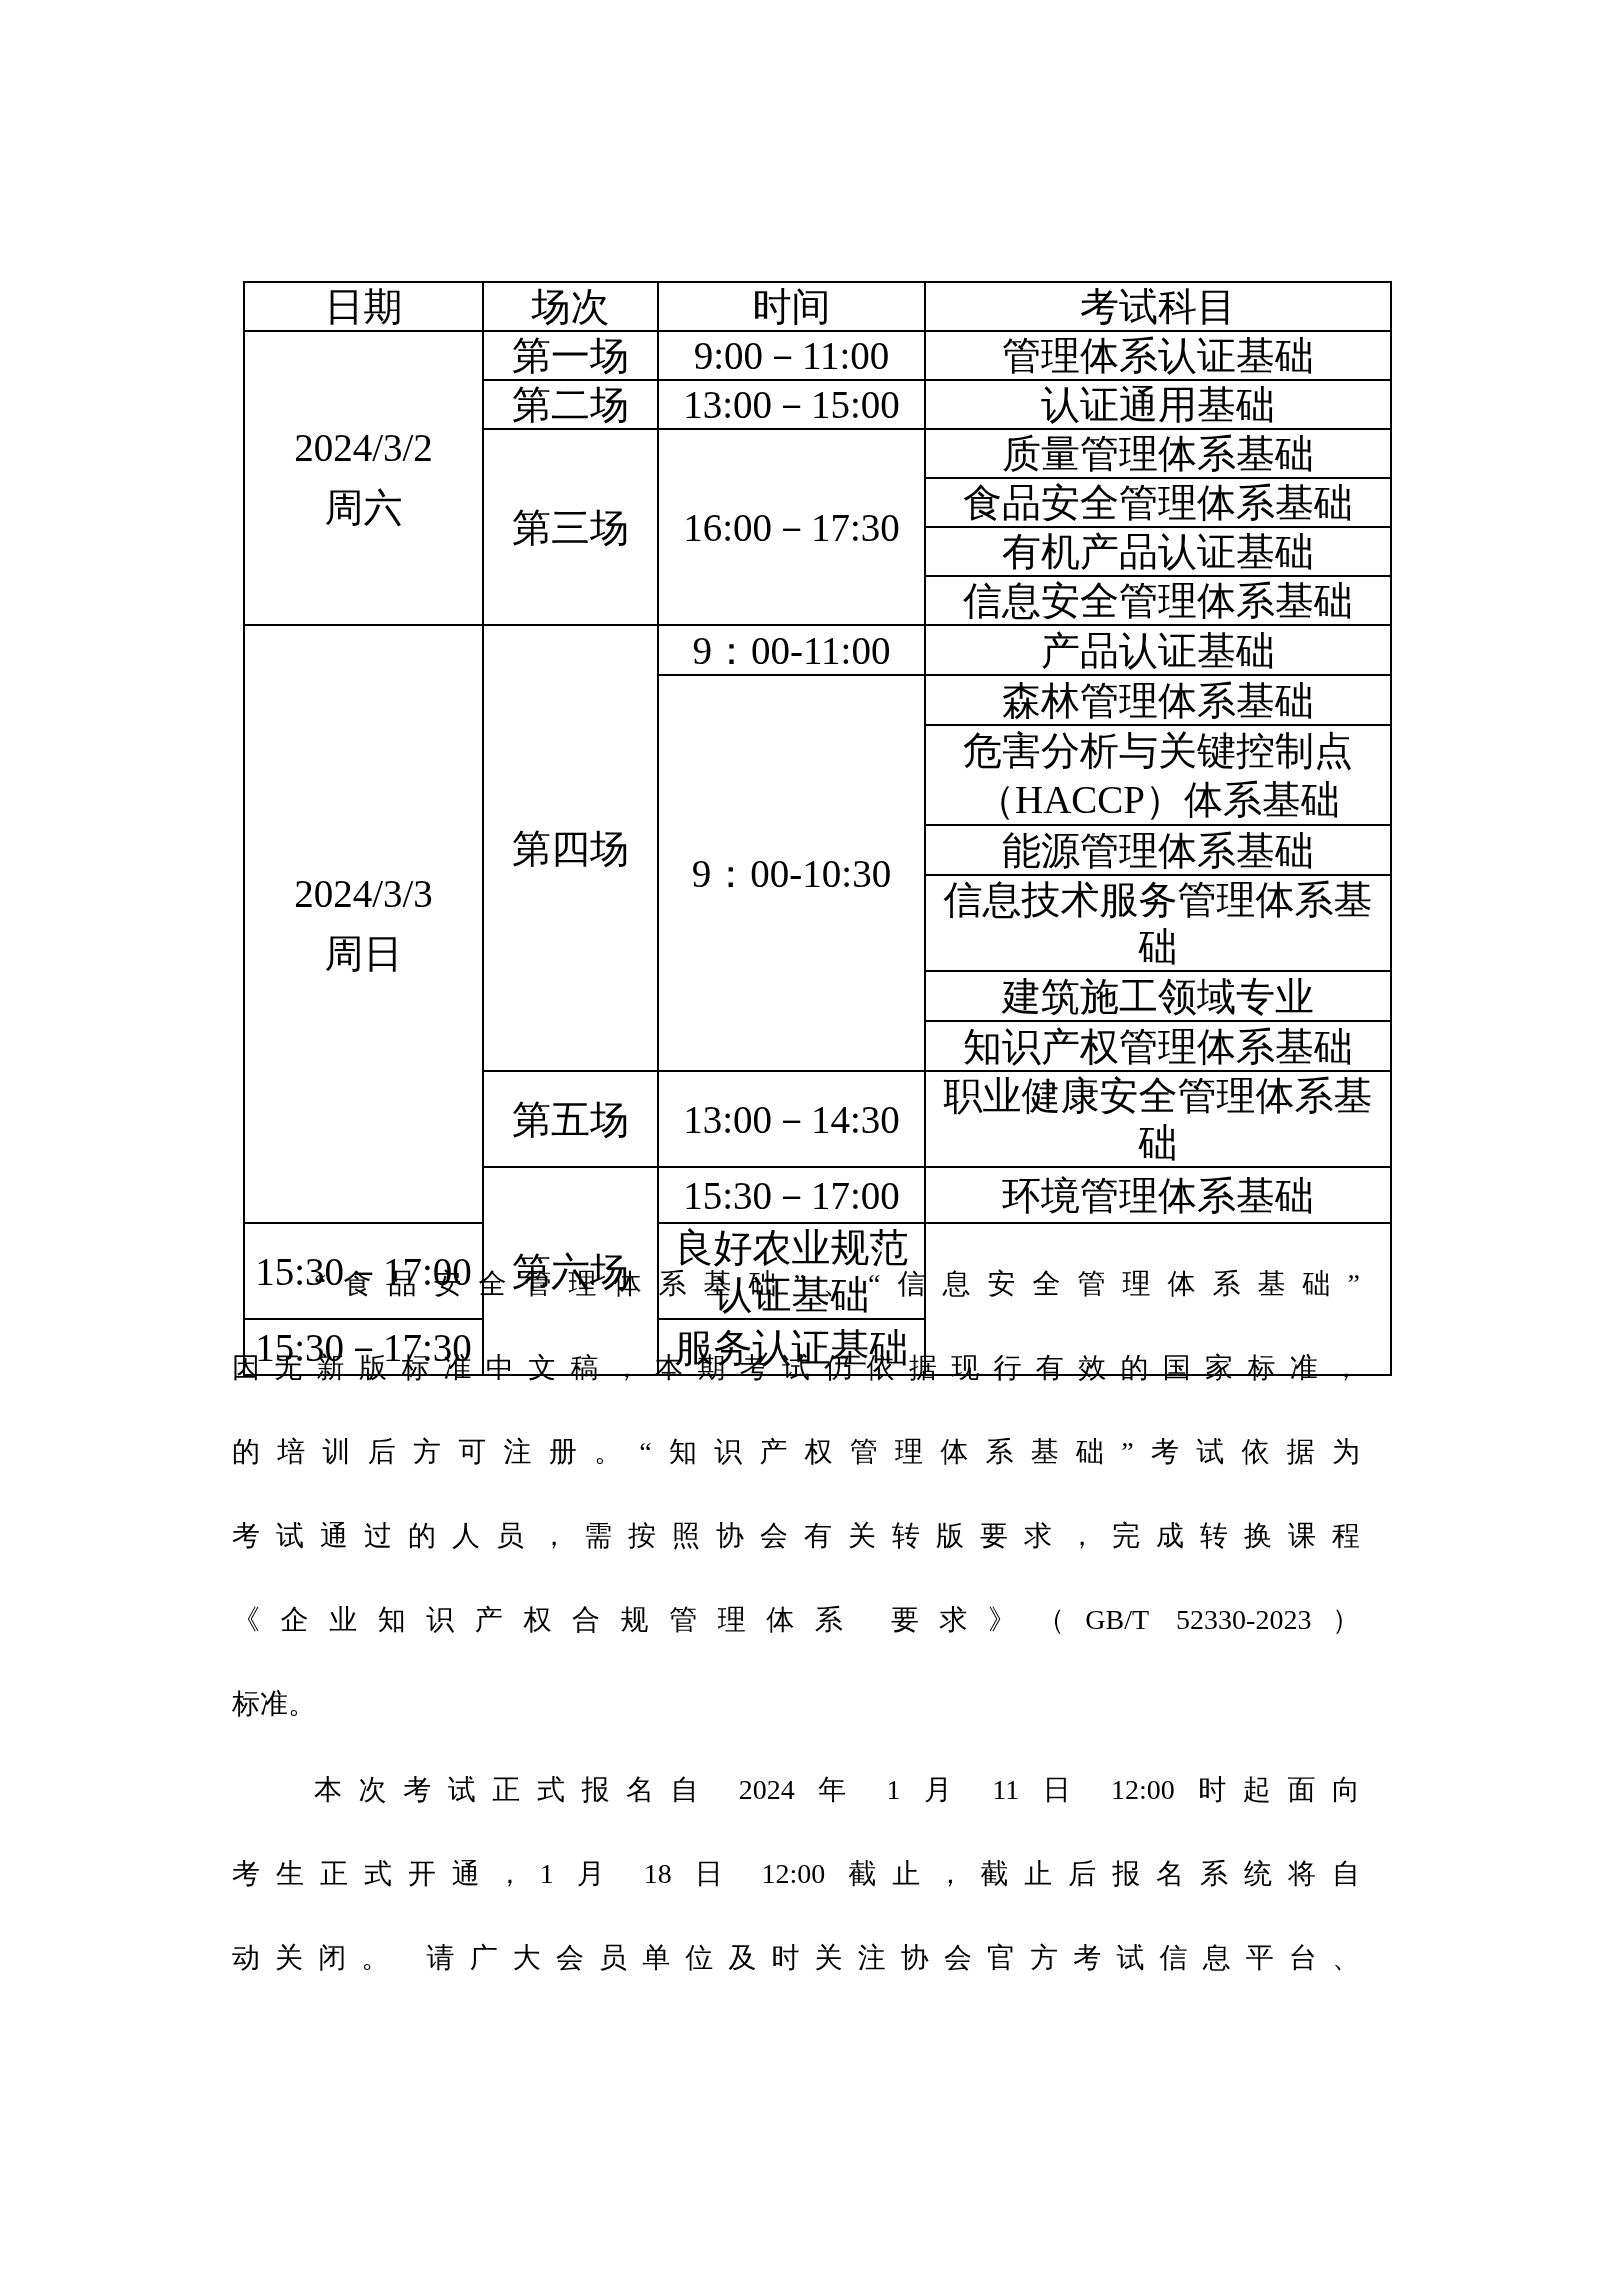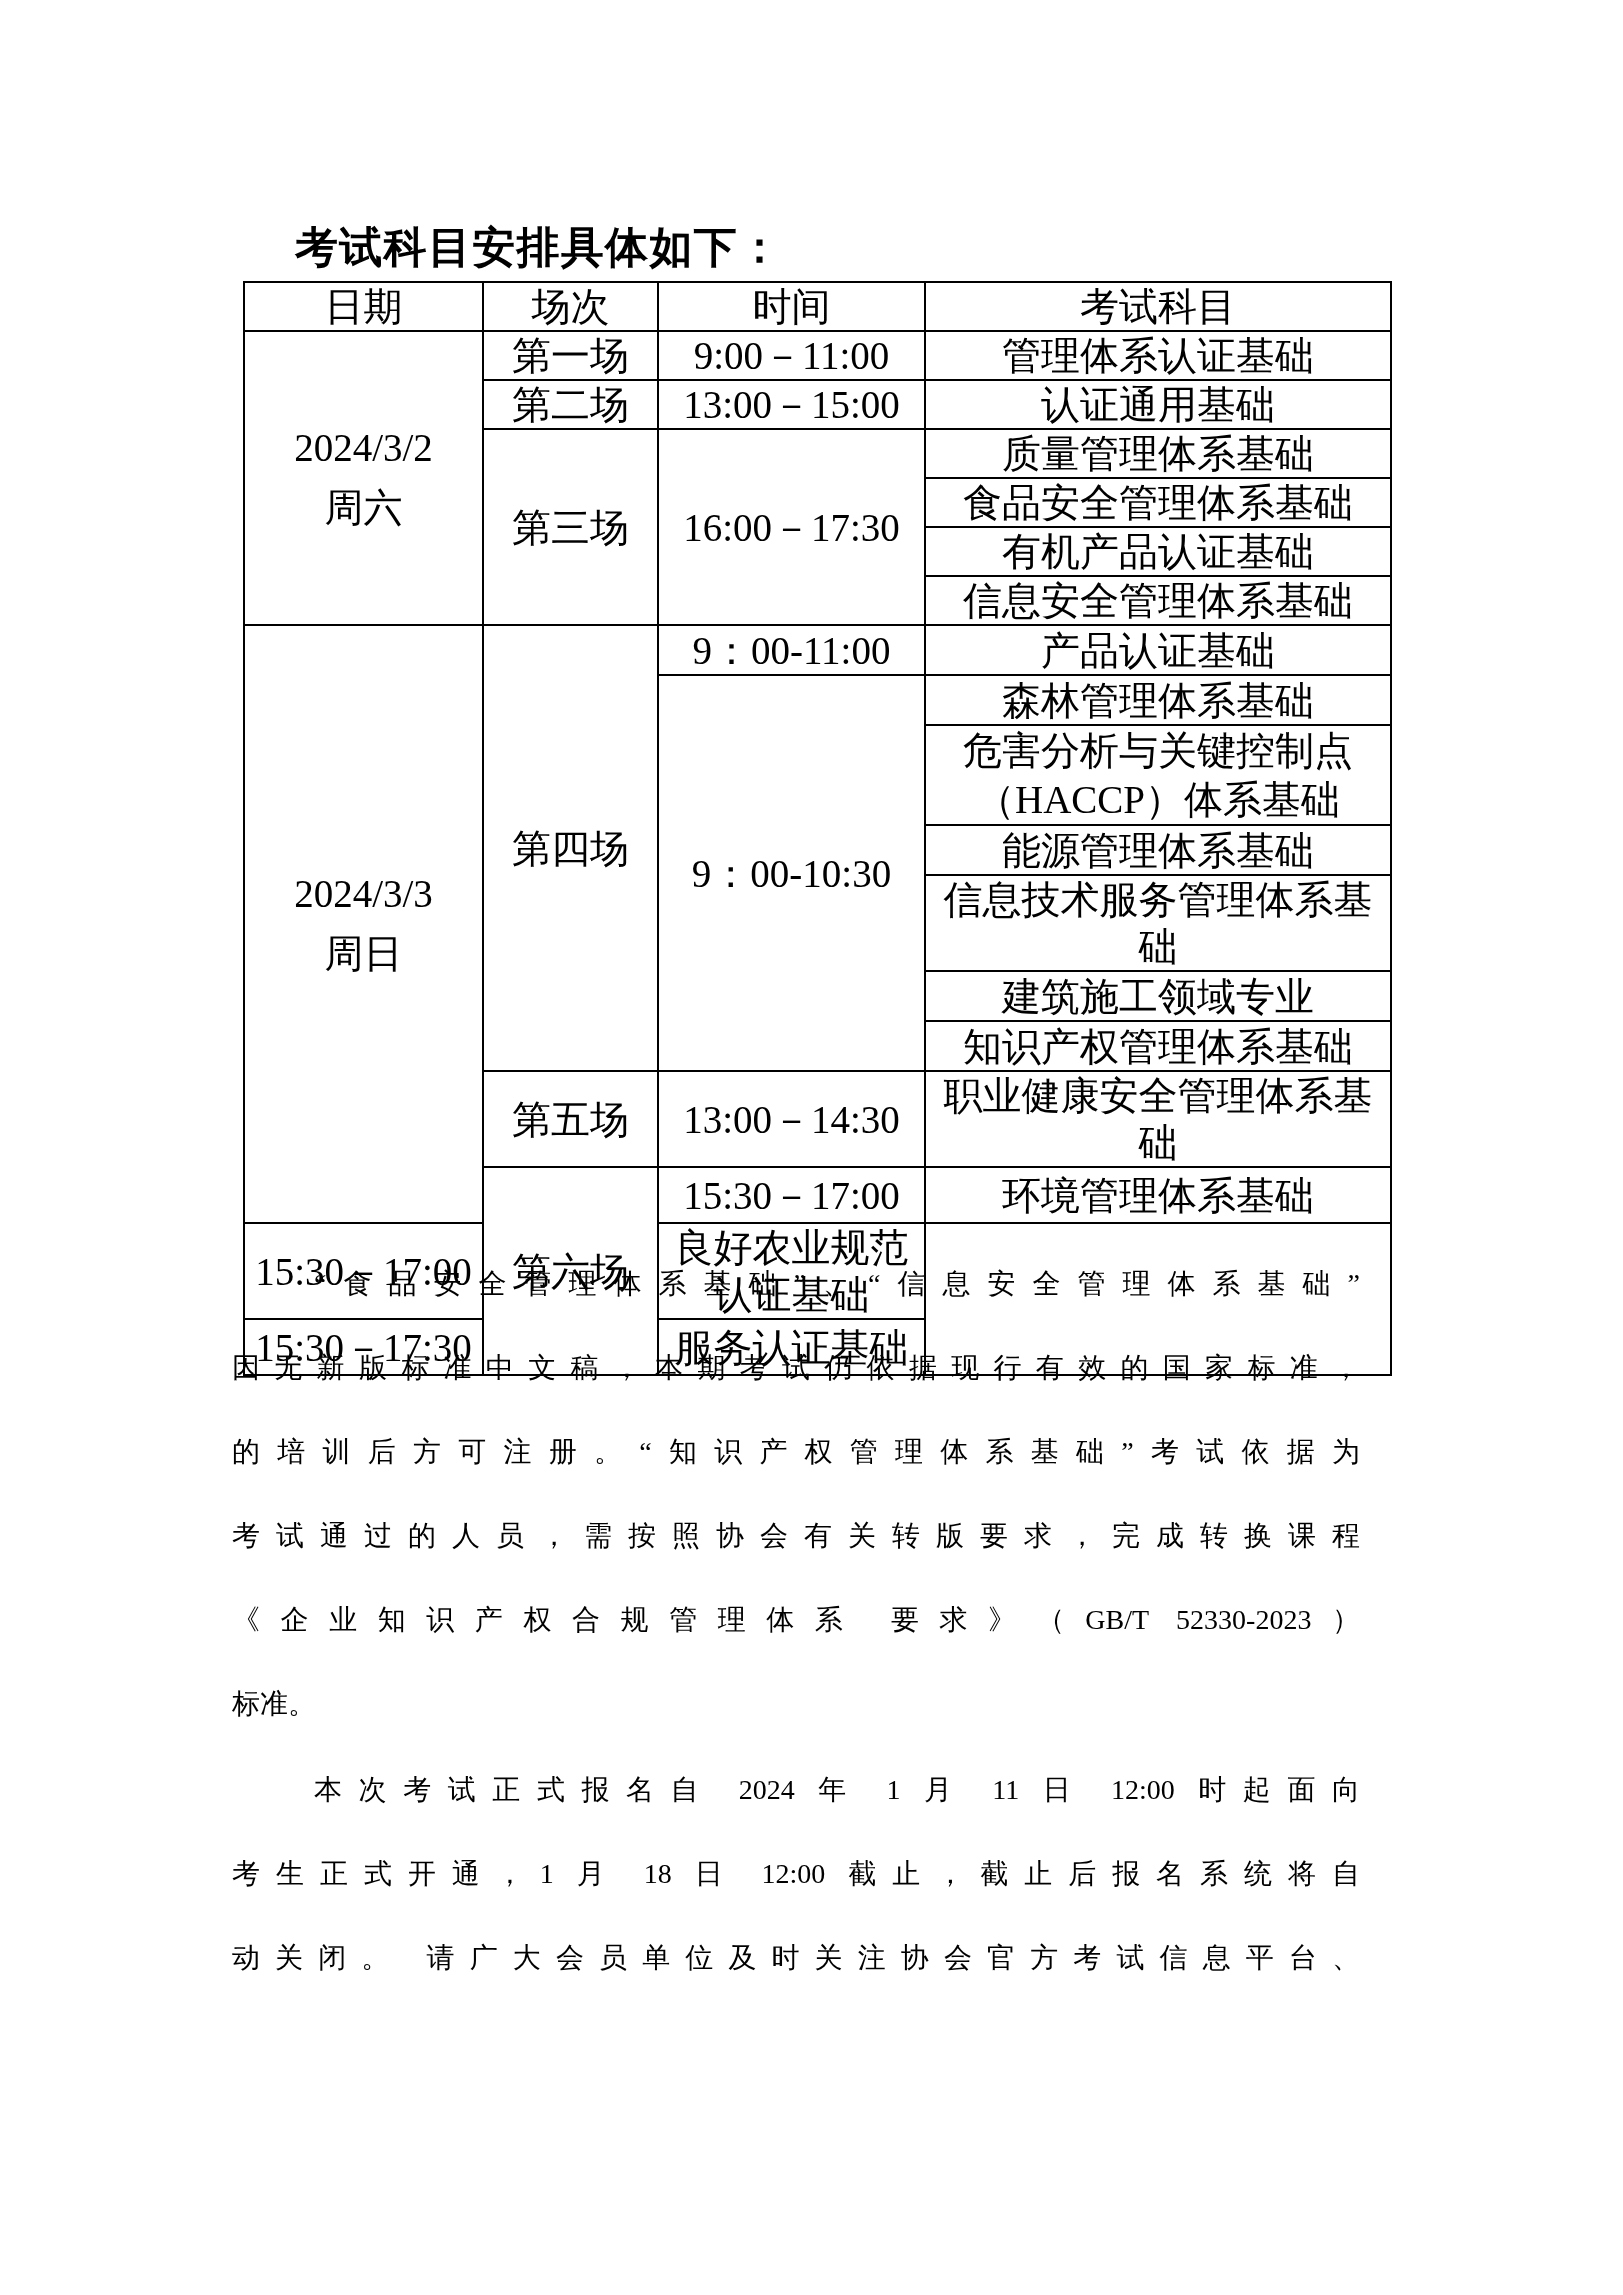--- a/index.html
+++ b/index.html
@@ -90,21 +90,20 @@
     text-align-last: left;
   }
   #para1 { top: 1242px; }
   #para2 { top: 1748px; }
 </style>
 </head>
 <body>
 
 <div class="page">
 
-  <div class="doc-title">考试科目安排具体如下：</div>
 
   <table class="schedule">
     <colgroup>
       <col style="width:239px">
       <col style="width:175px">
       <col style="width:267px">
       <col style="width:466px">
     </colgroup>
     <tbody>
       <tr class="h75">

